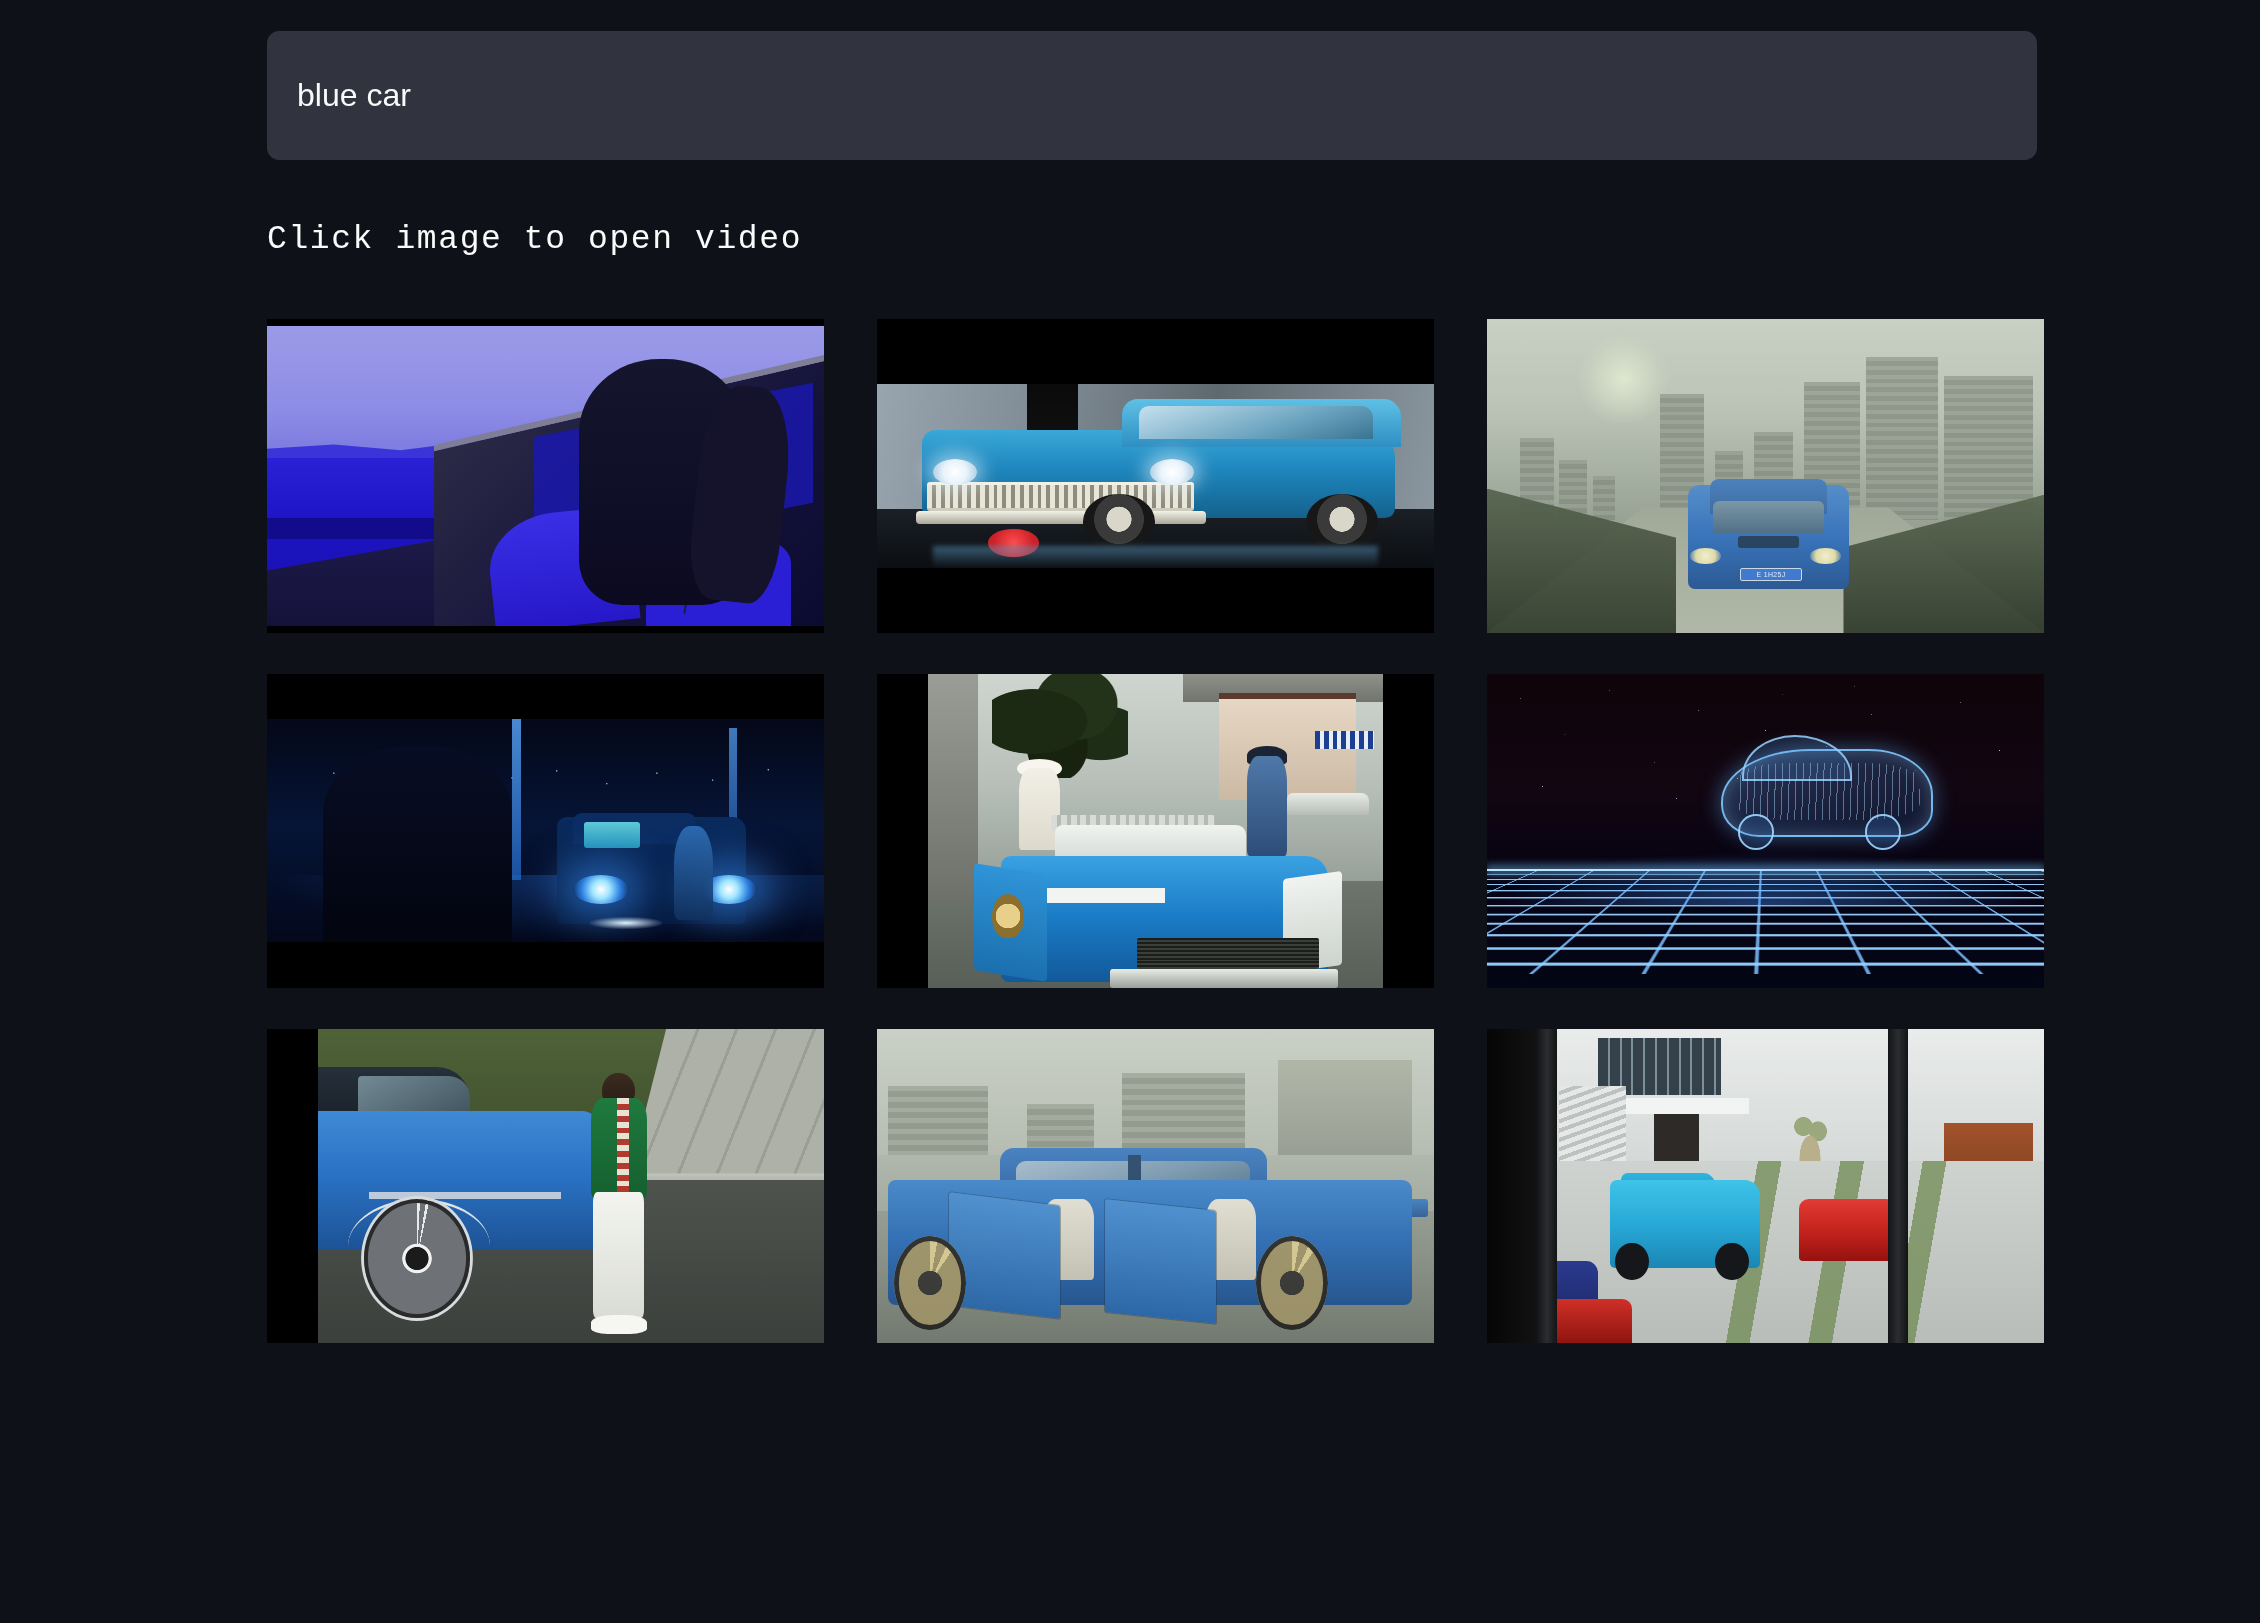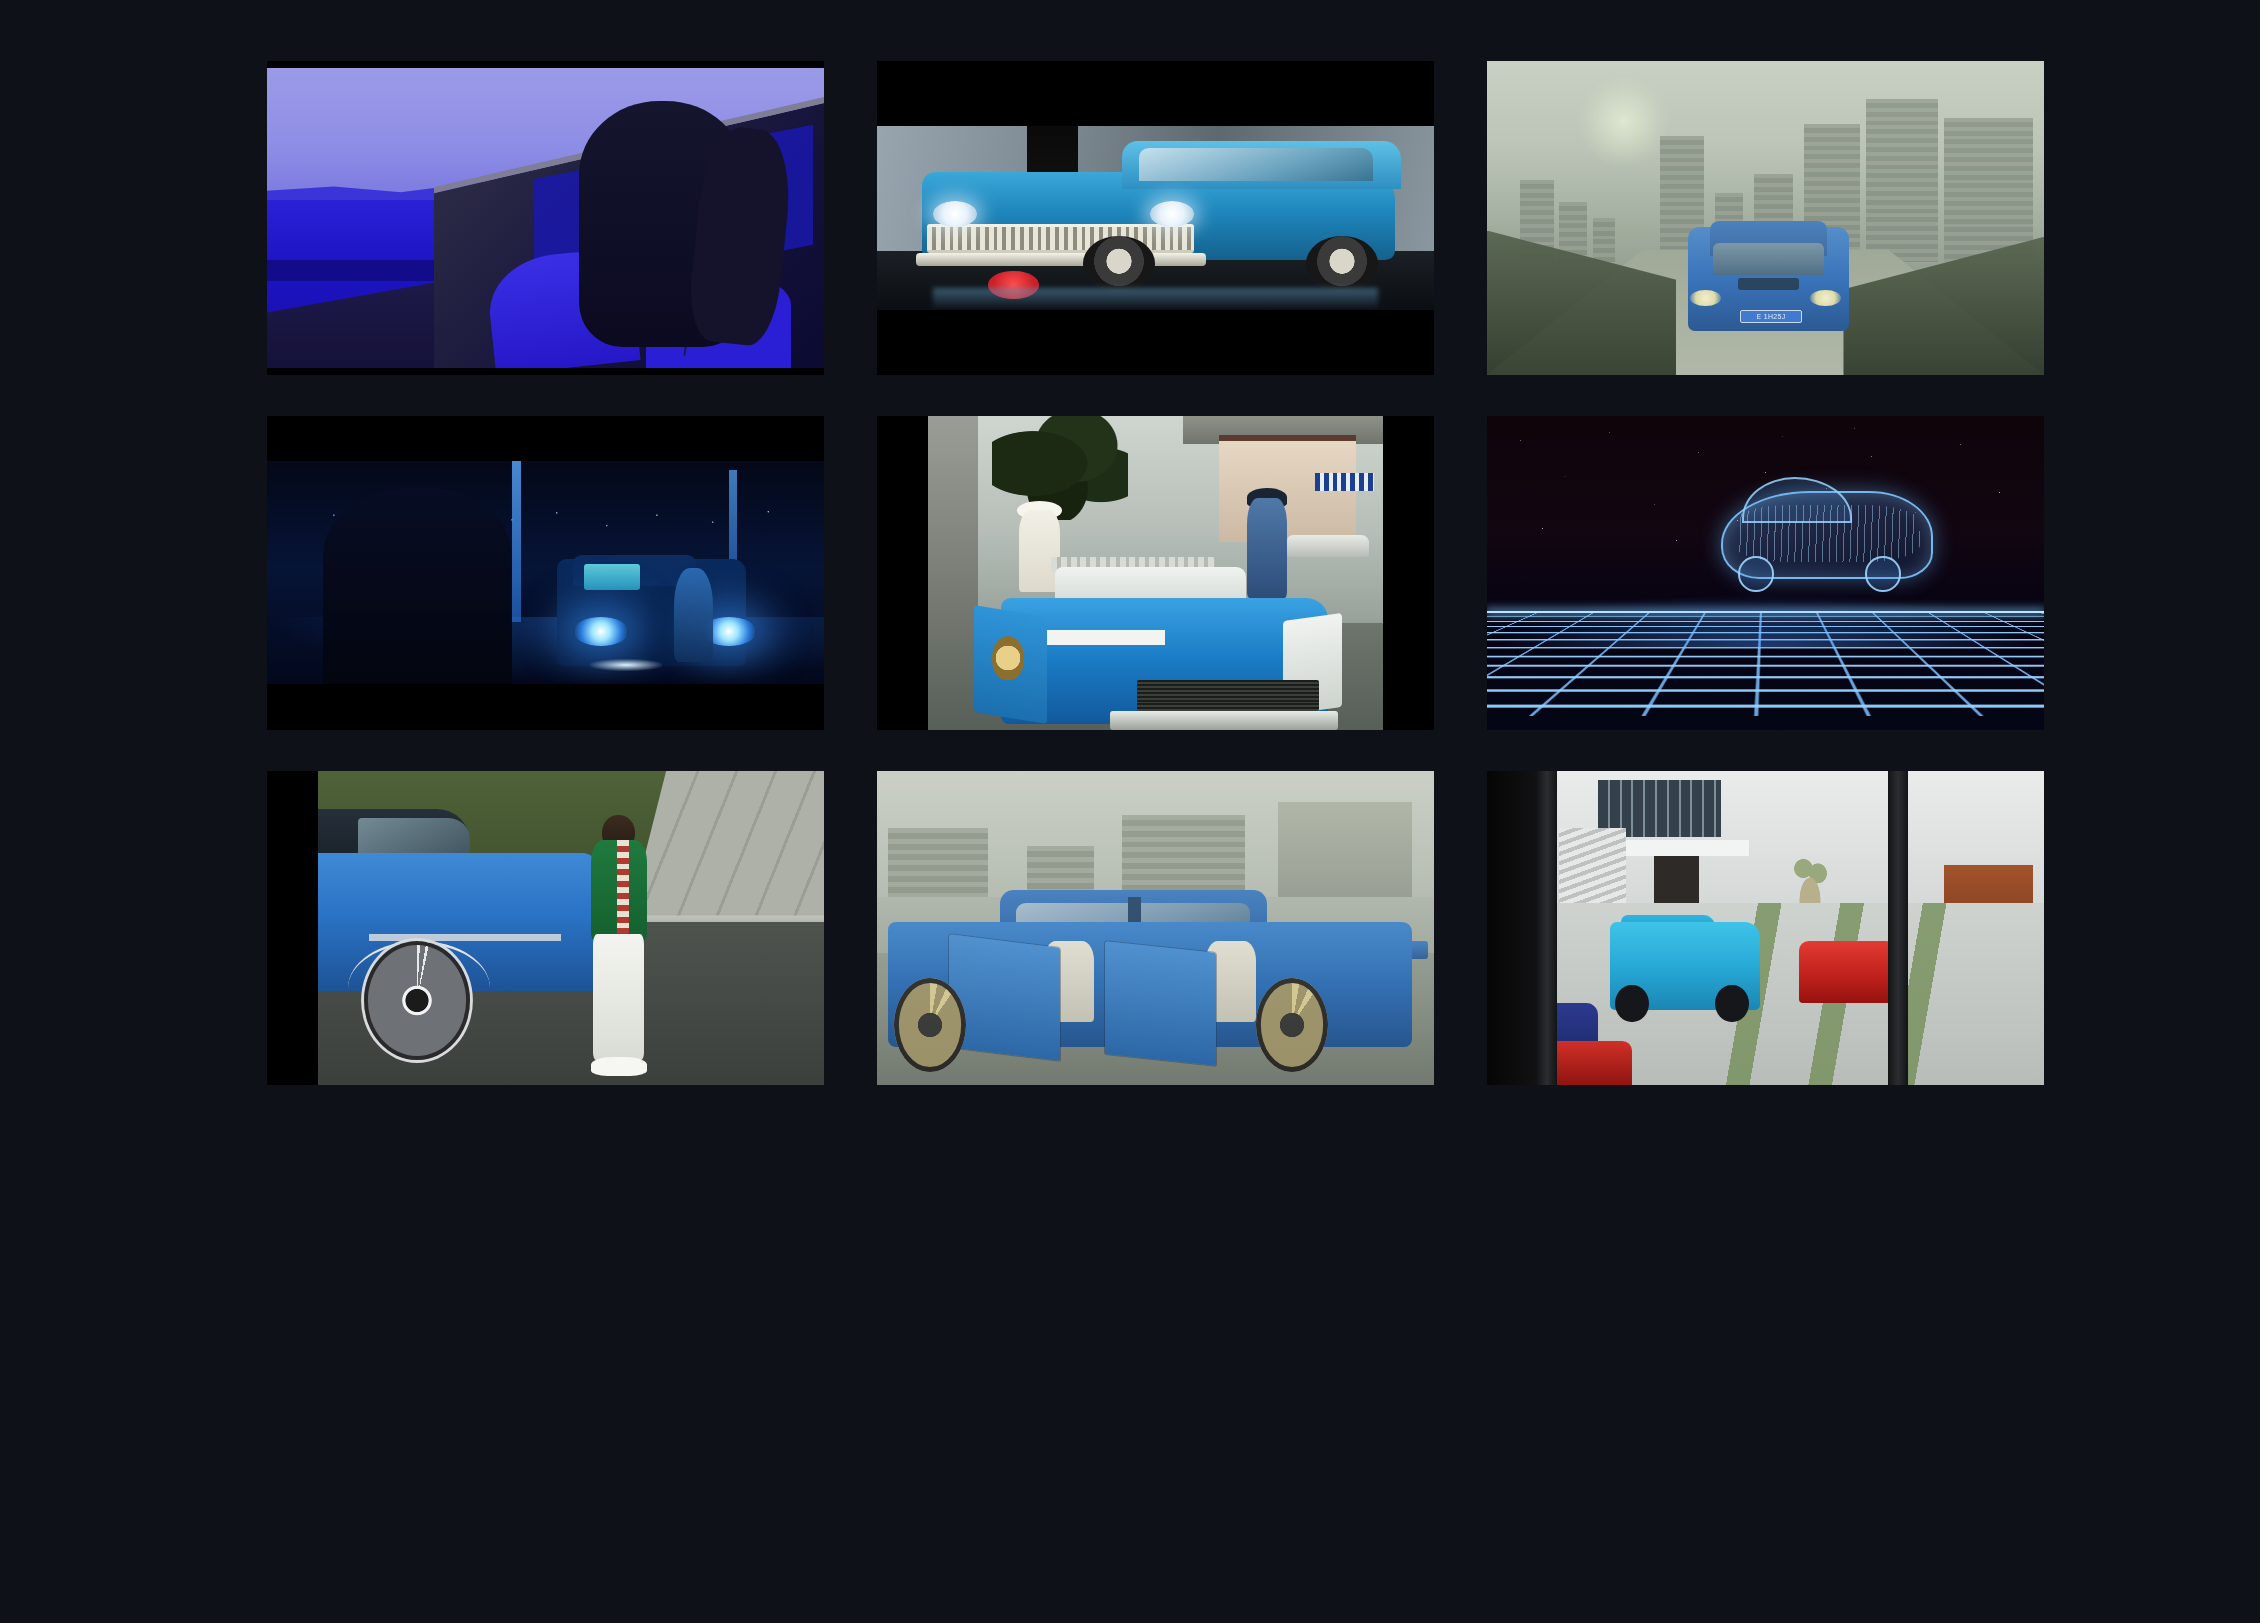--- a/index.html
+++ b/index.html
@@ -779,21 +779,25 @@
     position:absolute; left:13%; top:18%; width:12%; height:26%;
     background: repeating-linear-gradient(160deg,#e5e8e6 0 4.9px,#bdc1bf 4.9px 8.8px);
   }
 </style>
 </head>
 <body>
 
 <div class="app">
 
 
-
+  <div class="search-wrap">
+    <input class="search-input" type="text" value="blue car" style="">
+  </div>
+
+  <div class="hint">Click image to open video</div>
 
   <div class="grid">
 
     <div class="cell">
       <div class="thumb t1">
         <div class="lb">
           <div class="sky"></div>
             <div class="mtn"></div>
             <div class="ground"></div>
           <div class="road"></div>

